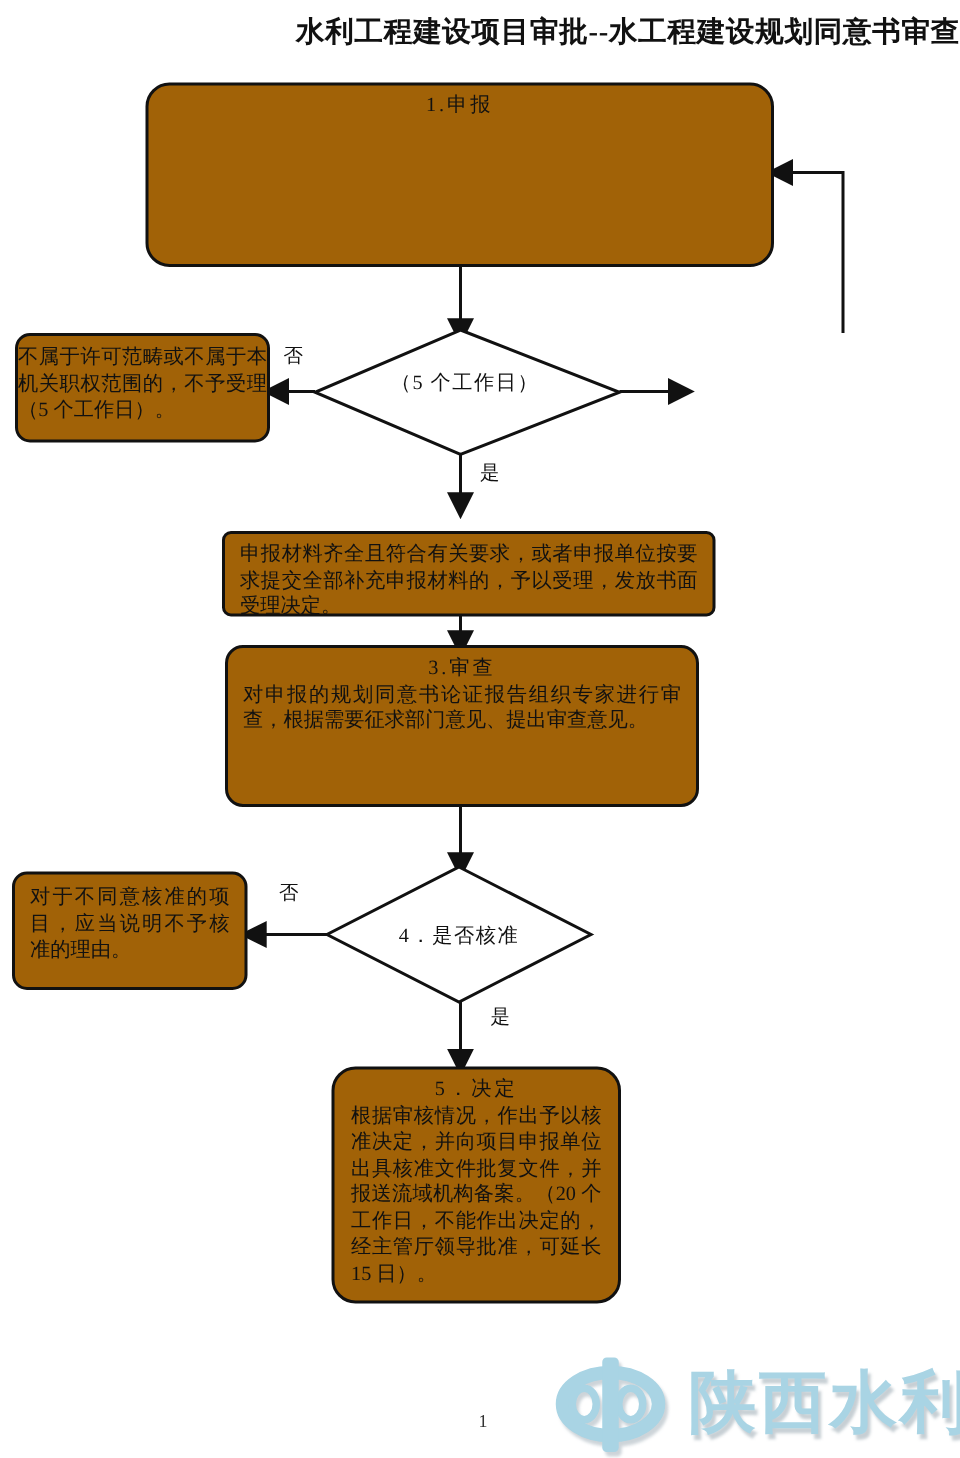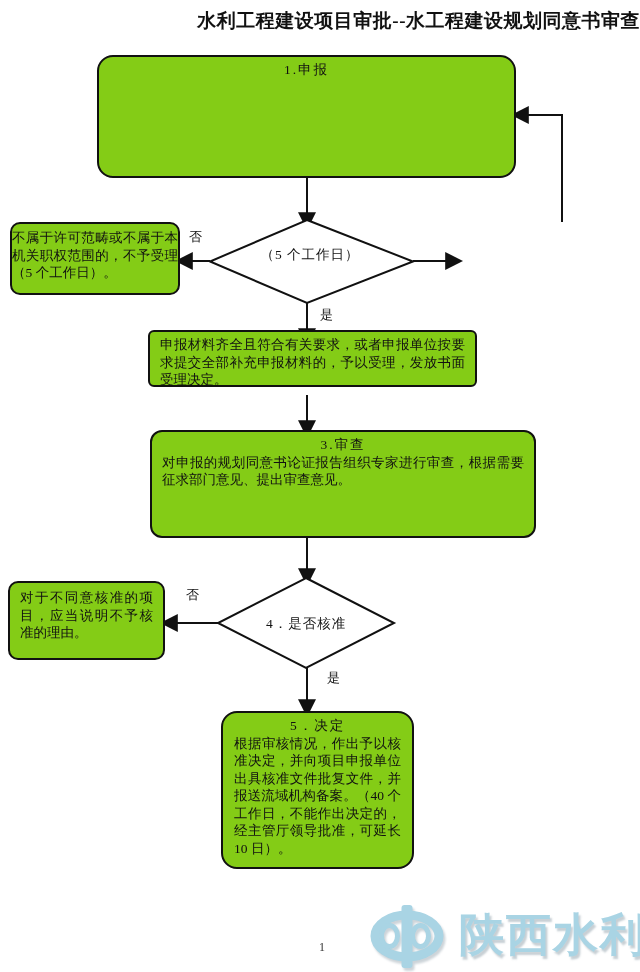--- a/index.html
+++ b/index.html
@@ -6,21 +6,21 @@
   #page{
     position:relative;width:640px;height:972px;background:#ffffff;
     font-family:"Liberation Serif","DejaVu Serif",serif;color:#111;
     overflow:hidden;margin:0 auto;
   }
   .title{
     position:absolute;top:8px;left:0;right:0;text-align:right;text-indent:55px;
     font-size:19px;font-weight:bold;letter-spacing:0.5px;white-space:nowrap;
   }
   .fbox{
-    position:absolute;box-sizing:border-box;border:2px solid #111;background:#84cc16;
+    position:absolute;box-sizing:border-box;border:2px solid #111;background:#a16207;
     font-size:13.5px;line-height:1.3;
   }
   .fbox .bt{text-align:center;margin:4px 0 0 0;letter-spacing:2px;}
   .fbox .bb{padding:0 10px;text-align:justify;}
   .sideb{padding:5px 0;text-align:justify;}
   .dtext{
     position:absolute;text-align:center;font-size:13.5px;line-height:1.45;
     letter-spacing:1px;pointer-events:none;
   }
   .lbl{position:absolute;font-size:13px;}
@@ -68,36 +68,36 @@
   </div>
 
   <div class="dtext" style="left:210px;top:245px;width:200px;">
     <div>（5 个工作日）</div>
   </div>
   <div class="lbl" style="left:189px;top:228px;">否</div>
   <div class="lbl" style="left:320px;top:306px;">是</div>
 
   <div class="fbox sideb" style="left:10px;top:222px;width:170px;height:73px;border-radius:10px;">不属于许可范畴或不属于本机关职权范围的，不予受理（5 个工作日）。</div>
 
-  <div class="fbox sideb" style="left:148px;top:330px;width:329px;height:57px;border-radius:6px;padding:4px 10px;">申报材料齐全且符合有关要求，或者申报单位按要求提交全部补充申报材料的，予以受理，发放书面受理决定。</div>
+  <div class="fbox sideb" style="left:148px;top:354px;width:329px;height:57px;border-radius:6px;padding:4px 10px;">申报材料齐全且符合有关要求，或者申报单位按要求提交全部补充申报材料的，予以受理，发放书面受理决定。</div>
 
-  <div class="fbox" style="left:150px;top:430px;width:386px;height:108px;border-radius:12px;">
+  <div class="fbox" style="left:150px;top:430px;width:316px;height:108px;border-radius:12px;">
     <div class="bt">3.审查</div>
     <div class="bb">对申报的规划同意书论证报告组织专家进行审查，根据需要征求部门意见、提出审查意见。</div>
   </div>
 
   <div class="dtext" style="left:206px;top:614px;width:200px;">4．是否核准</div>
   <div class="lbl" style="left:186px;top:586px;">否</div>
   <div class="lbl" style="left:327px;top:669px;">是</div>
 
   <div class="fbox sideb" style="left:8px;top:581px;width:157px;height:79px;border-radius:10px;padding:6px 10px;">对于不同意核准的项目，应当说明不予核准的理由。</div>
 
   <div class="fbox" style="left:221px;top:711px;width:193px;height:158px;border-radius:16px;">
     <div class="bt">5．决定</div>
-    <div class="bb" style="padding:0 11px;">根据审核情况，作出予以核准决定，并向项目申报单位出具核准文件批复文件，并报送流域机构备案。（40 个工作日，不能作出决定的，经主管厅领导批准，可延长 10 日）。</div>
+    <div class="bb" style="padding:0 11px;">根据审核情况，作出予以核准决定，并向项目申报单位出具核准文件批复文件，并报送流域机构备案。（20 个工作日，不能作出决定的，经主管厅领导批准，可延长 15 日）。</div>
   </div>
 
   <div class="pageno">1</div>
 
   <svg class="wmlogo" style="position:absolute;left:368px;top:898px;" width="86" height="74" viewBox="0 0 86 74">
     <g stroke="#a9d4e4" fill="none">
       <ellipse cx="39" cy="38" rx="32" ry="21" stroke-width="9"></ellipse>
       <ellipse cx="21.5" cy="38" rx="8" ry="10.5" stroke-width="5"></ellipse>
       <ellipse cx="52.5" cy="38" rx="8" ry="10.5" stroke-width="5"></ellipse>
     </g>

